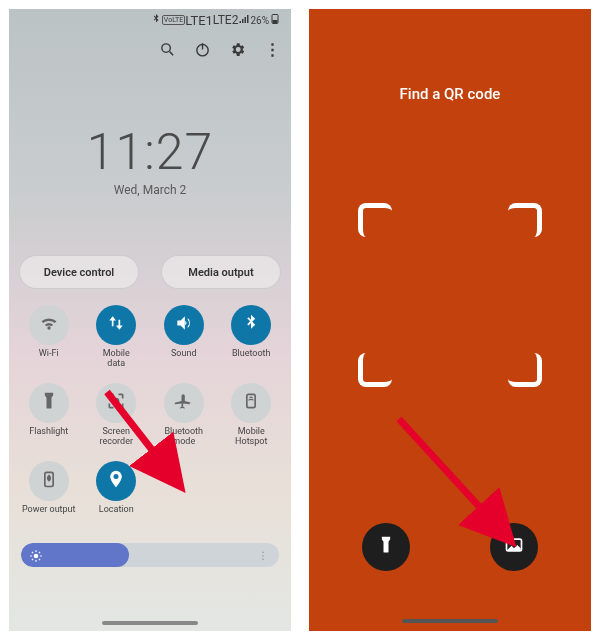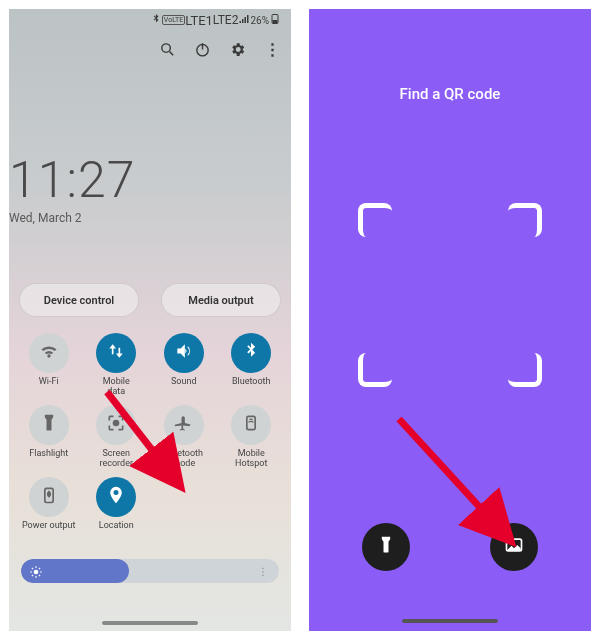--- a/index.html
+++ b/index.html
@@ -42,21 +42,22 @@
     height: 36px;
     display: flex;
     align-items: center;
     justify-content: flex-end;
     padding: 0 10px;
     gap: 18px;
     color: #3a3a3a;
   }
   .action-bar .ic { width: 17px; height: 17px; display:flex; align-items:center; justify-content:center; }
   .clock-wrap {
-    margin-top: 84px;
+    margin-top: 56px;
+    text-align: center;
     color: #4a4a4a;
   }
   .clock-time { font-size: 50px; font-weight: 300; letter-spacing: 1px; }
   .clock-date { font-size: 12px; margin-top: 2px; color: #595959; }
   .chip-row {
     margin-top: 58px;
     display: flex;
     gap: 22px;
     padding: 0 10px;
   }
@@ -70,21 +71,21 @@
     align-items: center;
     justify-content: center;
     font-size: 11px;
     color: #333;
     font-weight: 600;
   }
   .tile-grid {
     margin-top: 16px;
     display: grid;
     grid-template-columns: repeat(4, 1fr);
-    row-gap: 8px;
+    row-gap: 14px;
     padding: 0 6px;
   }
   .tile {
     display: flex;
     flex-direction: column;
     align-items: center;
     gap: 4px;
   }
   .tile .bubble {
     width: 40px;
@@ -136,21 +137,21 @@
     color: #888; font-size: 10px; letter-spacing: 1px;
   }
   .nav-pill {
     position: absolute;
     left: 50%; transform: translateX(-50%);
     bottom: 6px;
     width: 96px; height: 4px; border-radius: 2px; background: #888;
   }
   
   .right {
-    background: #8b5cf6;
+    background: #c2410c;
     color: #fff;
     display: flex;
     flex-direction: column;
     align-items: center;
   }
   .right-title {
     margin-top: 76px;
     font-size: 15px;
     font-weight: 500;
   }

